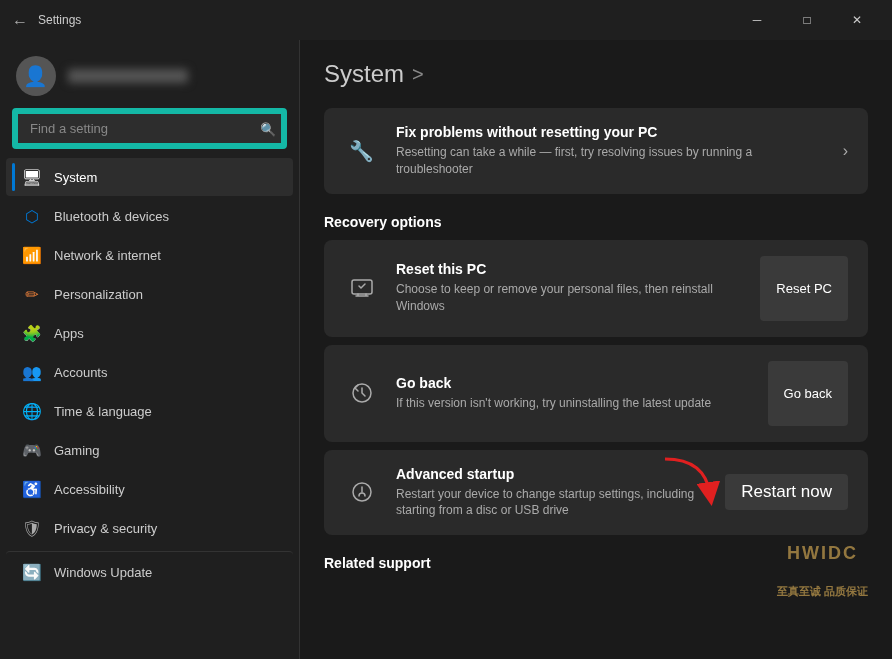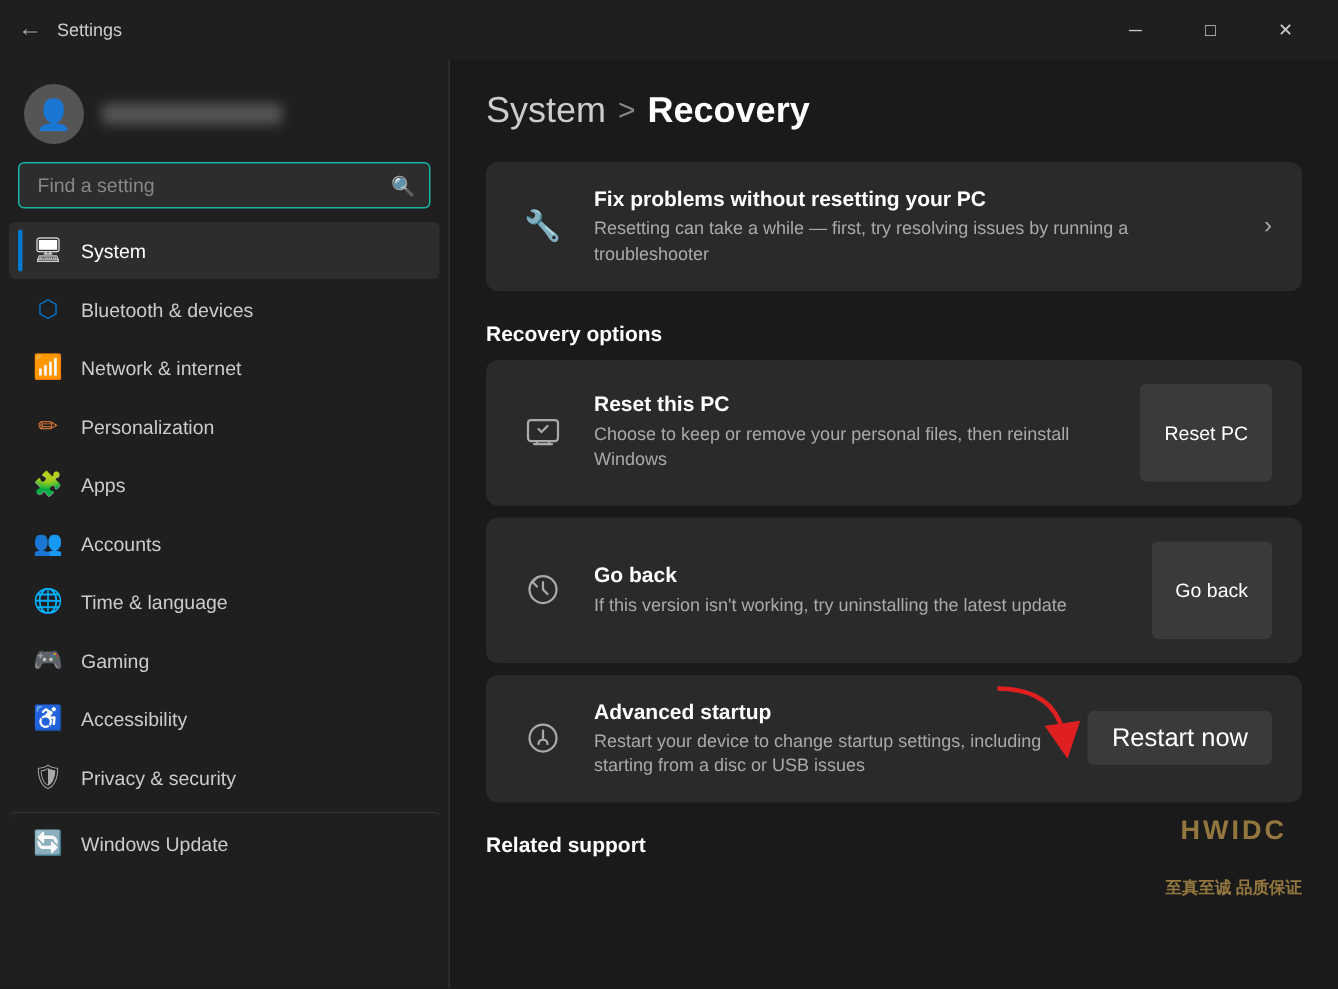--- a/index.html
+++ b/index.html
@@ -95,21 +95,21 @@
       filter: blur(4px);
     }
 
     .search-box {
       margin: 0 12px 8px 12px;
       position: relative;
     }
     .search-input {
       width: 100%;
       background: #2d2d2d;
-      border: 1px solid #14b8a6;
+      border: 6px solid #14b8a6;
       border-radius: 4px;
       color: #ccc;
       padding: 7px 32px 7px 12px;
       font-size: 13px;
       outline: none;
     }
     .search-input::placeholder { color: #888; }
     .search-icon {
       position: absolute;
       right: 10px;
@@ -332,21 +332,20 @@
         <span class="nav-label">Windows Update</span>
       </div>
     </nav>
   </div>
 
   <div class="content" style="position:relative;">
 
     <div class="breadcrumb">
       <span>System</span>
       <span class="separator">&gt;</span>
-      <span class="current">Recovery</span>
     </div>
 
     <div class="card">
       <div class="card-icon">🔧</div>
       <div class="card-content">
         <div class="card-title">Fix problems without resetting your PC</div>
         <div class="card-desc">Resetting can take a while — first, try resolving issues by running a troubleshooter</div>
       </div>
       <div class="card-chevron">›</div>
     </div>
@@ -390,21 +389,21 @@
     <div class="card arrow-container" style="position:relative;align-items:center;">
       <div class="card-icon">
         <svg width="24" height="24" viewBox="0 0 24 24" fill="none">
           <circle cx="12" cy="12" r="9" stroke="#aaa" stroke-width="1.5"></circle>
           <path d="M12 7v5" stroke="#aaa" stroke-width="1.5" stroke-linecap="round"></path>
           <path d="M9 16c0-1.657 1.343-3 3-3s3 1.343 3 3" stroke="#aaa" stroke-width="1.5" stroke-linecap="round"></path>
         </svg>
       </div>
       <div class="card-content">
         <div class="card-title">Advanced startup</div>
-        <div class="card-desc">Restart your device to change startup settings, including starting from a disc or USB issues</div>
+        <div class="card-desc">Restart your device to change startup settings, including starting from a disc or USB drive</div>
       </div>
       <div class="card-action" style="position:relative;">
         
         <svg style="position:absolute;right:100%;top:-20px;width:70px;height:60px;" viewBox="0 0 70 60">
           <defs>
             <marker id="arrowhead" markerWidth="8" markerHeight="8" refX="4" refY="4" orient="auto">
               <path d="M0,0 L8,4 L0,8 Z" fill="#e02020"></path>
             </marker>
           </defs>
           <path d="M10,5 Q50,5 55,40" stroke="#e02020" stroke-width="3" fill="none" marker-end="url(#arrowhead)"></path>

